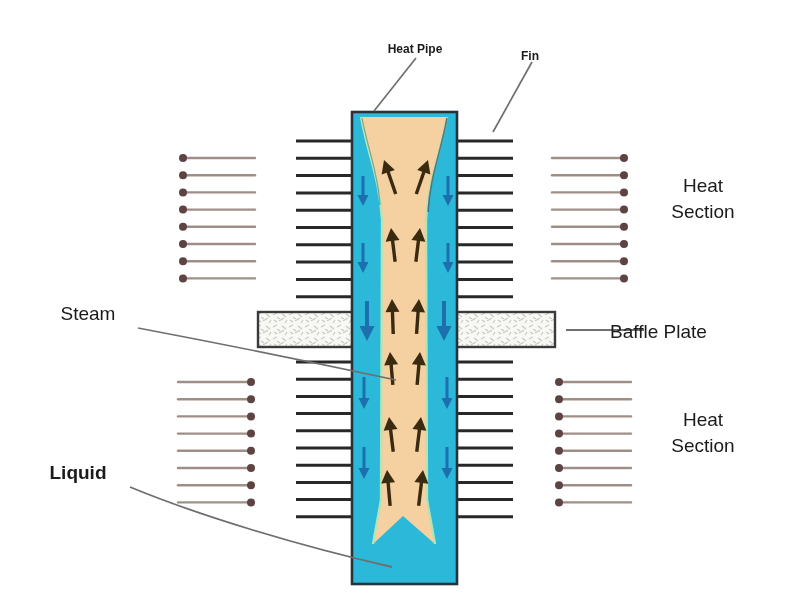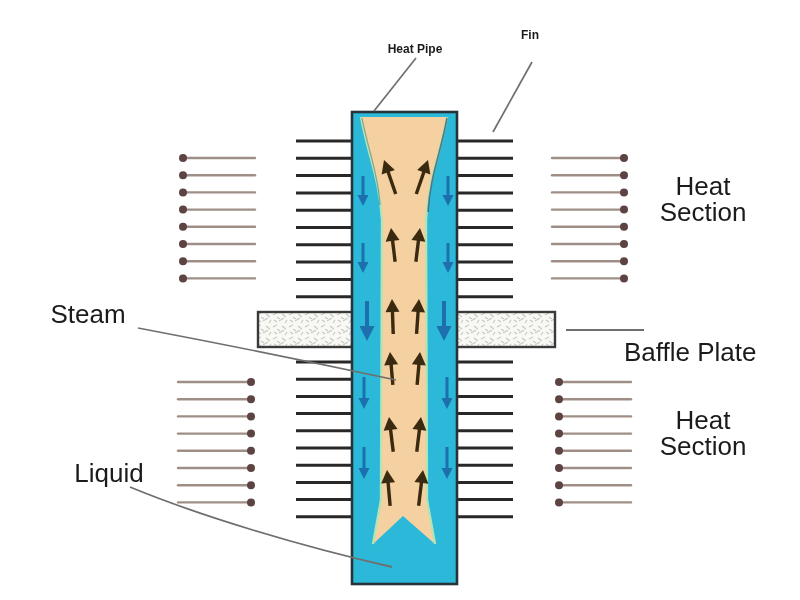--- a/index.html
+++ b/index.html
@@ -2,30 +2,30 @@
 <html style="--background: #ffffff; --text: #1b1b1b; --pipe-fill: #2cb9d9; --pipe-border: #263339; --vapor-core: #f5d1a1; --wick: #b7e3b4; --wick-dark: #35566b; --fin: #282828; --steam-arrow: #3a2a10; --condensate-arrow: #1d6fae; --flow-line: #95827b; --flow-dot: #5e4343; --baffle-fill: #f8f8f5; --baffle-speckle: #c9c9c2; --baffle-border: #3a3a3a; --leader: #6f6f6f;"><head>
 <meta charset="utf-8">
 <style>
   html,body{margin:0;padding:0;background:#fff;}
   .canvas{
     position:relative;width:800px;height:600px;background:var(--background,#fff);
     font-family:"Liberation Sans",sans-serif;overflow:hidden;
   }
   .canvas svg{position:absolute;left:0;top:0;}
   .lbl{
-    position:absolute;color:var(--text,#1b1b1b);font-size:26px;line-height:26px;
+    position:absolute;color:var(--text,#1b1b1b);font-size:19px;line-height:26px;
     white-space:nowrap;
   }
   .lbl.small{font-size:12px;font-weight:bold;}
   .center{text-align:center;}
   #lbl-heat-pipe{left:357px;top:36px;width:116px;}
-  #lbl-fin{left:498px;top:22px;width:64px;}
+  #lbl-fin{left:498px;top:43px;width:64px;}
   #lbl-steam{left:38px;top:301px;width:100px;}
-  #lbl-liquid{left:59px;top:460px;width:100px;}
-  #lbl-baffle{left:624px;top:319px;width:140px;margin-top:20px;}
+  #lbl-liquid{left:28px;top:460px;width:100px;font-weight:bold;}
+  #lbl-baffle{left:610px;top:319px;width:140px;}
   #lbl-release{left:627px;top:173px;width:152px;}
   #lbl-absorption{left:627px;top:407px;width:152px;}
 </style>
 </head>
 <body>
 
 <div class="canvas">
 
   <svg width="800" height="600" viewBox="0 0 800 600">
     <defs>

